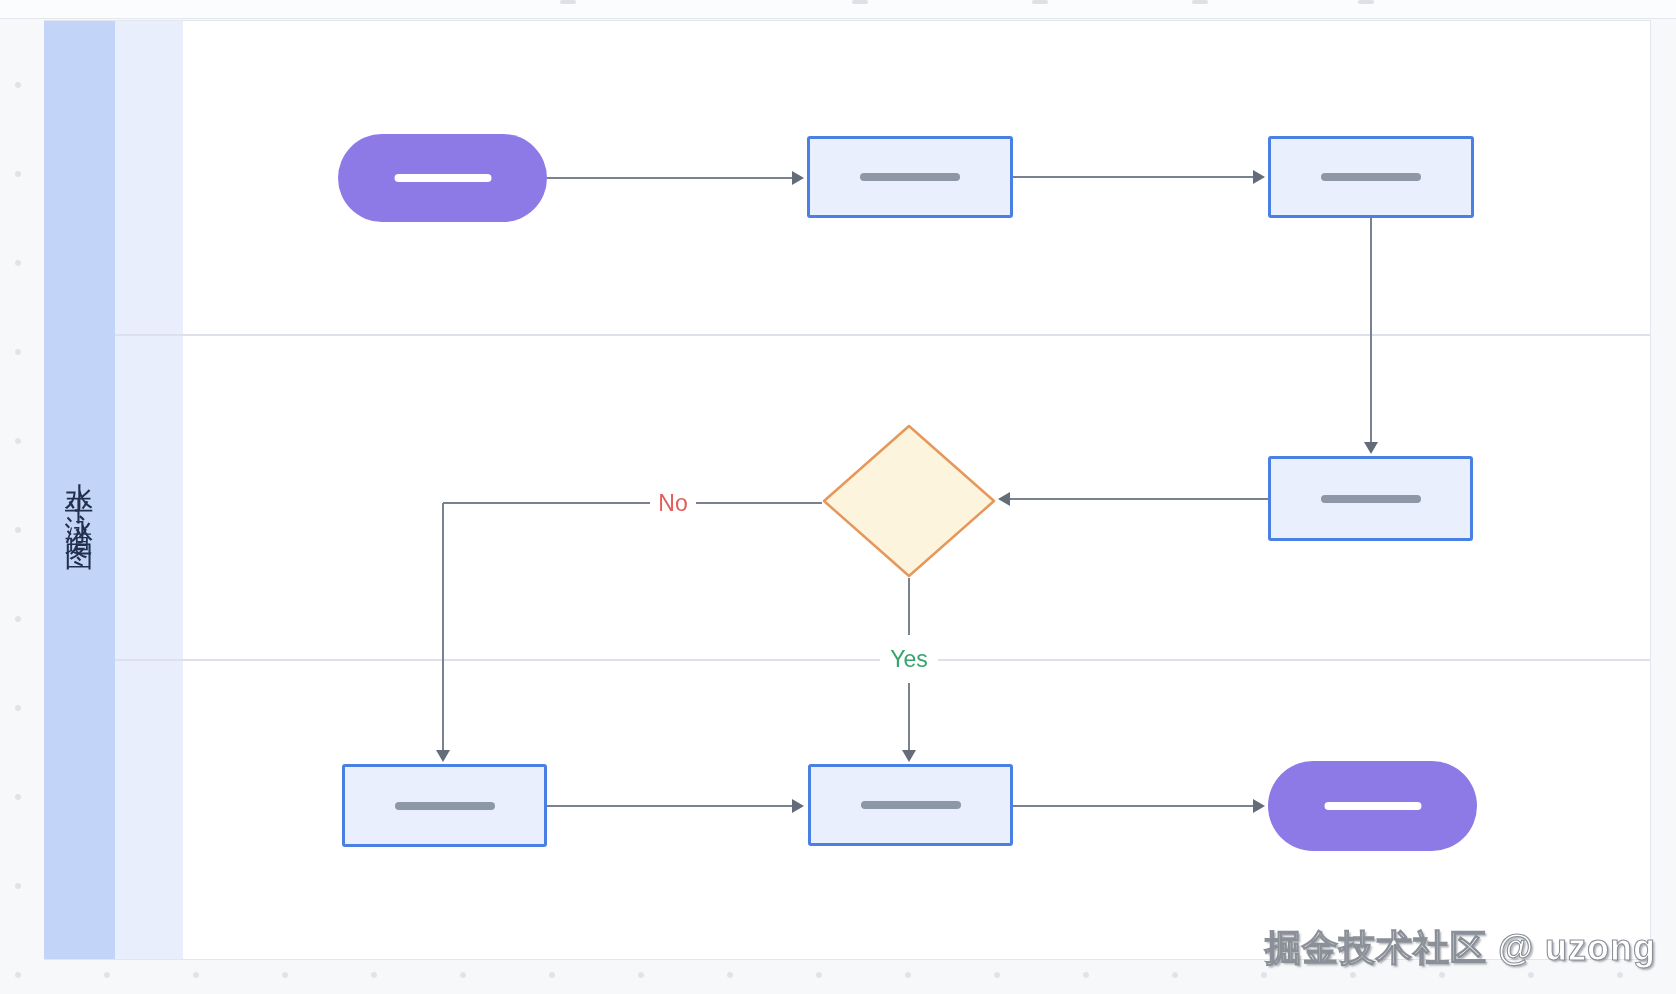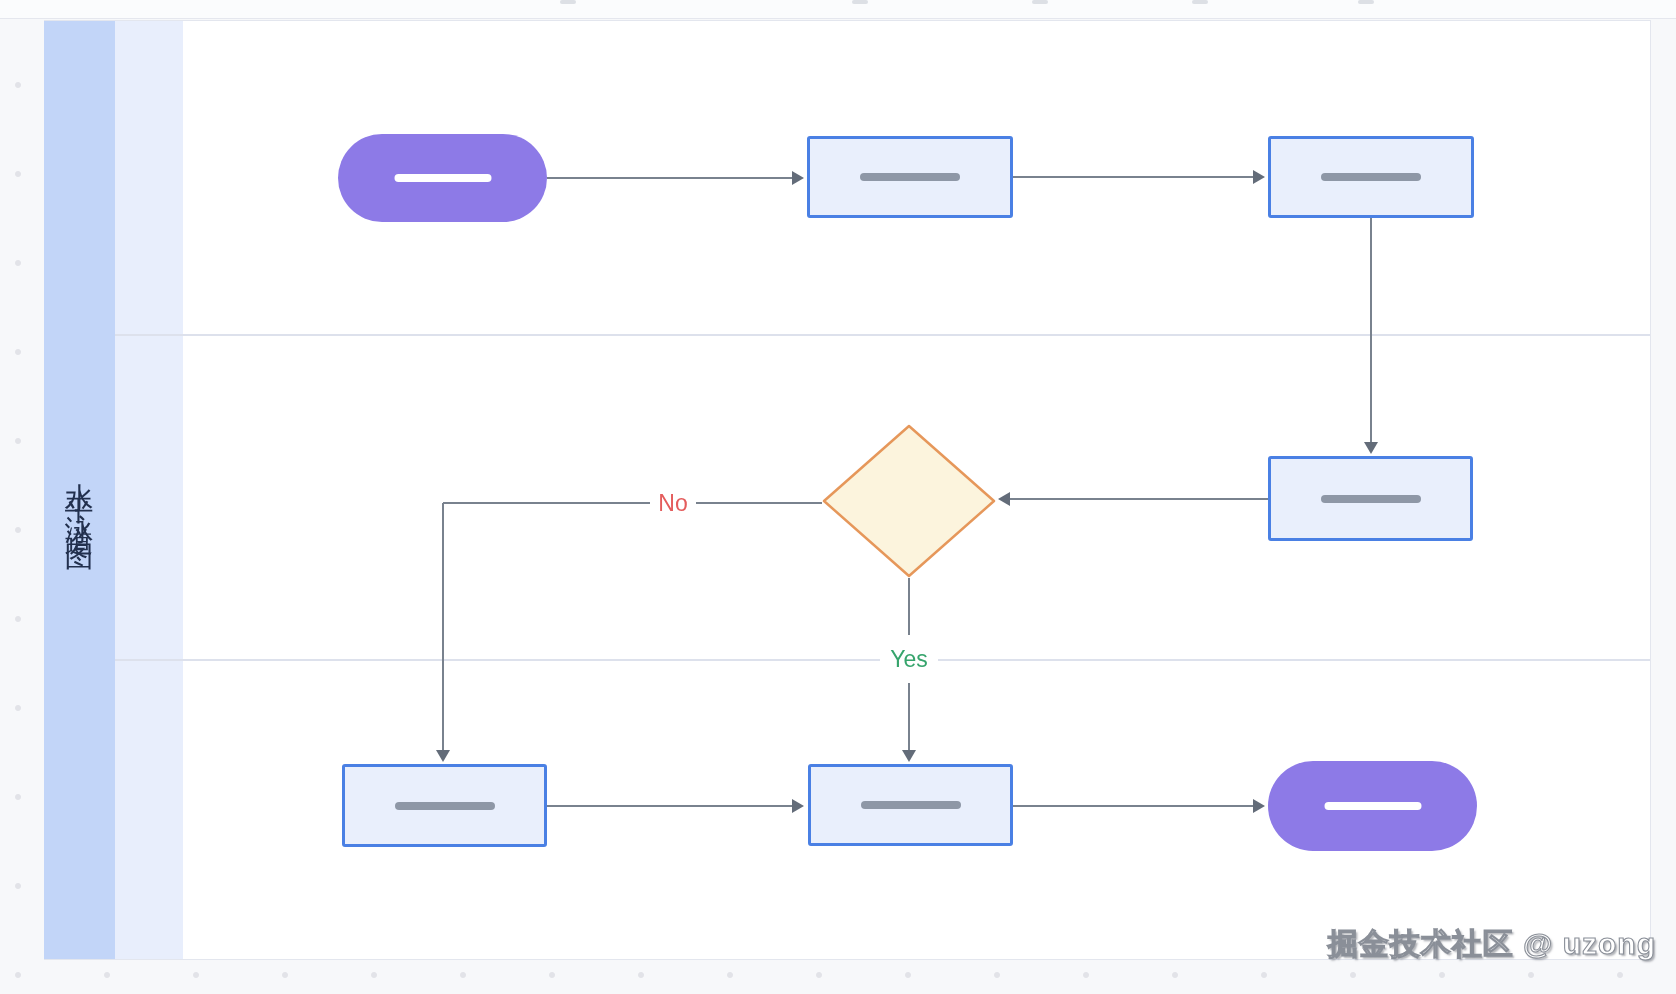--- a/index.html
+++ b/index.html
@@ -68,21 +68,21 @@
 
   svg.edges { position: absolute; left: 0; top: 0; width: 1607px; height: 940px; }
   svg.edges line { stroke: #79828e; stroke-width: 2; }
   svg.edges polygon.head { fill: #636c79; }
   svg.edges text { font-family: "Liberation Sans", "DejaVu Sans", sans-serif; font-size: 23px; }
   .lbl-no  { fill: #e45c5c; }
   .lbl-yes { fill: #36a46c; }
 
   .watermark {
     position: absolute; right: 20px; top: 924px;
-    font-size: 30px; font-weight: 700; letter-spacing: 1px;
+    font-size: 36px; font-weight: 700; letter-spacing: 1px;
     color: #ffffff;
     -webkit-text-stroke: 1.1px #8a8f98;
     text-shadow: 2px 2px 2px rgba(95, 100, 110, 0.5);
     z-index: 5;
   }
 </style>
 </head>
 <body>
 
 <div class="top-strip">

